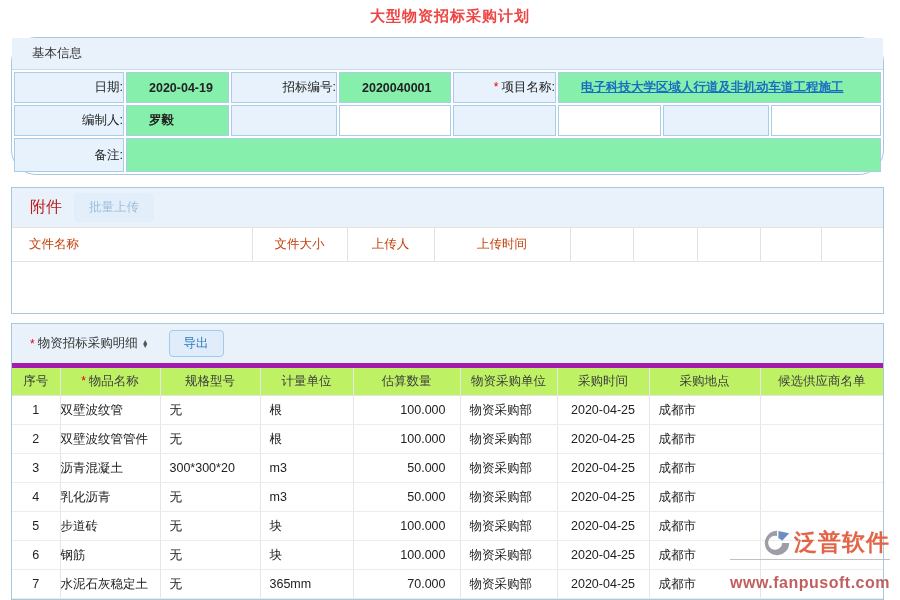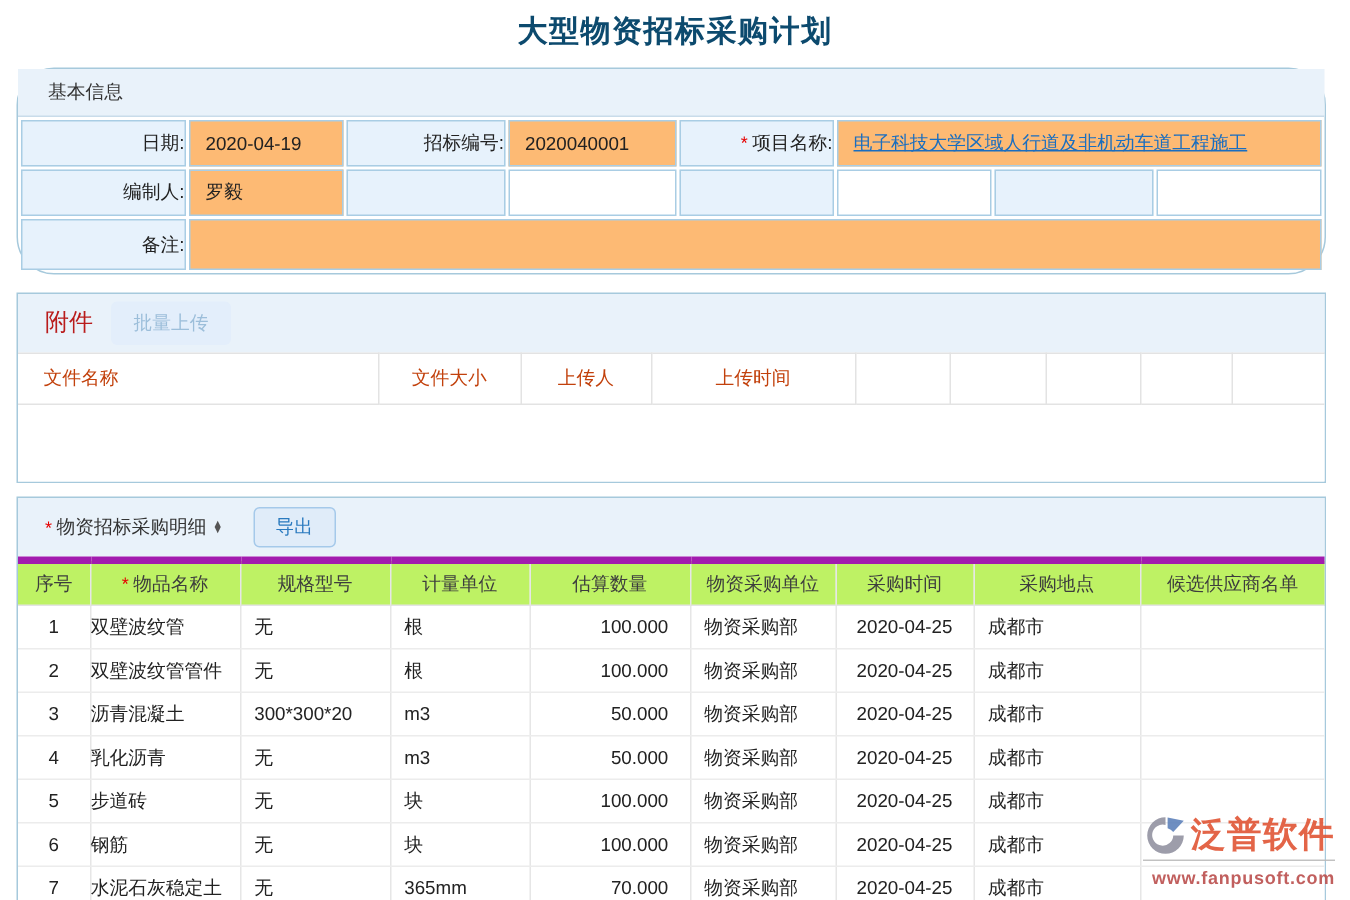--- a/index.html
+++ b/index.html
@@ -1,35 +1,35 @@
 <!DOCTYPE html>
 <html><head>
 <meta charset="utf-8">
 <style>
   * { margin:0; padding:0; box-sizing:border-box; }
   html,body { width:900px; height:600px; overflow:hidden; background:#fff;
     font-family:"Liberation Sans","DejaVu Sans",sans-serif; color:#222; }
   .page { position:relative; width:900px; height:600px; }
 
-  .page-title { text-align:center; font-size:20px; font-weight:bold; color:#0c4a6e;
+  .page-title { text-align:center; font-size:15px; font-weight:bold; color:#ef4444;
     padding-top:7px; letter-spacing:1px; }
 
   .box { margin:0 16px 0 11px; width:873px; border:1px solid #a6c9dc; background:#fff; }
   .box-1 { margin-top:11px;border-radius:25px; }
   .box-2 { margin-top:12px; }
   .box-3 { margin-top:9px; }
 
   .box-header { background:#e9f2fa; font-size:12.5px; color:#333;
     padding:7px 0 7px 20px; border-bottom:1px solid #c9dcea; }
 
   
   .info-table { width:100%; border-collapse:separate; border-spacing:2px; table-layout:fixed; }
   .info-table td { border:1px solid #a9cde4; height:31px; font-size:12.5px; vertical-align:middle; }
   .info-table td.lbl { background:#e7f2fc; text-align:right; padding-right:0; color:#222; }
-  .info-table td.val { background:#fdba74; padding-left:10px; }
+  .info-table td.val { background:#86efac; padding-left:22px;font-weight:bold; }
   .info-table td.fill-l { background:#e7f2fc; }
   .info-table td.fill-w { background:#fff; }
   .remark-row td { height:34px; }
 
   .req { color:#e60000; margin-right:3px; font-size:12px; }
   a.link { color:#1a6ec0; text-decoration:underline; cursor:pointer; font-size:12.5px; }
 
   
   .attach-bar { background:#e9f2fa; padding:5px 0 5px 18px; display:flex; align-items:center; gap:12px; }
   .attach-label { font-size:16px; color:#b91c1c; }
@@ -60,22 +60,22 @@
     border-bottom:1px solid #ececec; border-right:1px solid #e6e6e6; background:#fff; }
   td.a-c { text-align:center; }
   td.a-l { text-align:left; padding-left:9px; }
   td.a-r { text-align:right; padding-right:14px; }
   .detail-table td.name-cell { padding-left:0; }
 
   
   .watermark { position:absolute; right:10px; bottom:8px; opacity:0.88; text-align:right; }
   .wm-top { display:flex; align-items:flex-end; justify-content:flex-end; gap:2px; }
   .wm-brand { font-size:23px; font-weight:bold; color:#e0502f; letter-spacing:1px; }
-  .wm-url { font-size:12px; font-weight:bold; color:#b94a48; border-top:1px solid #b9b9b9;
-    margin-top:1px; padding-top:4px; letter-spacing:0.5px; }
+  .wm-url { font-size:16px; font-weight:bold; color:#b94a48; border-top:1px solid #b9b9b9;
+    margin-top:1px; padding-top:14px; letter-spacing:0.5px; }
 </style>
 </head>
 <body>
 
 <div class="page">
 
   <div class="page-title">大型物资招标采购计划</div>
 
   <div class="box box-1">
     <div class="box-header">基本信息</div>

